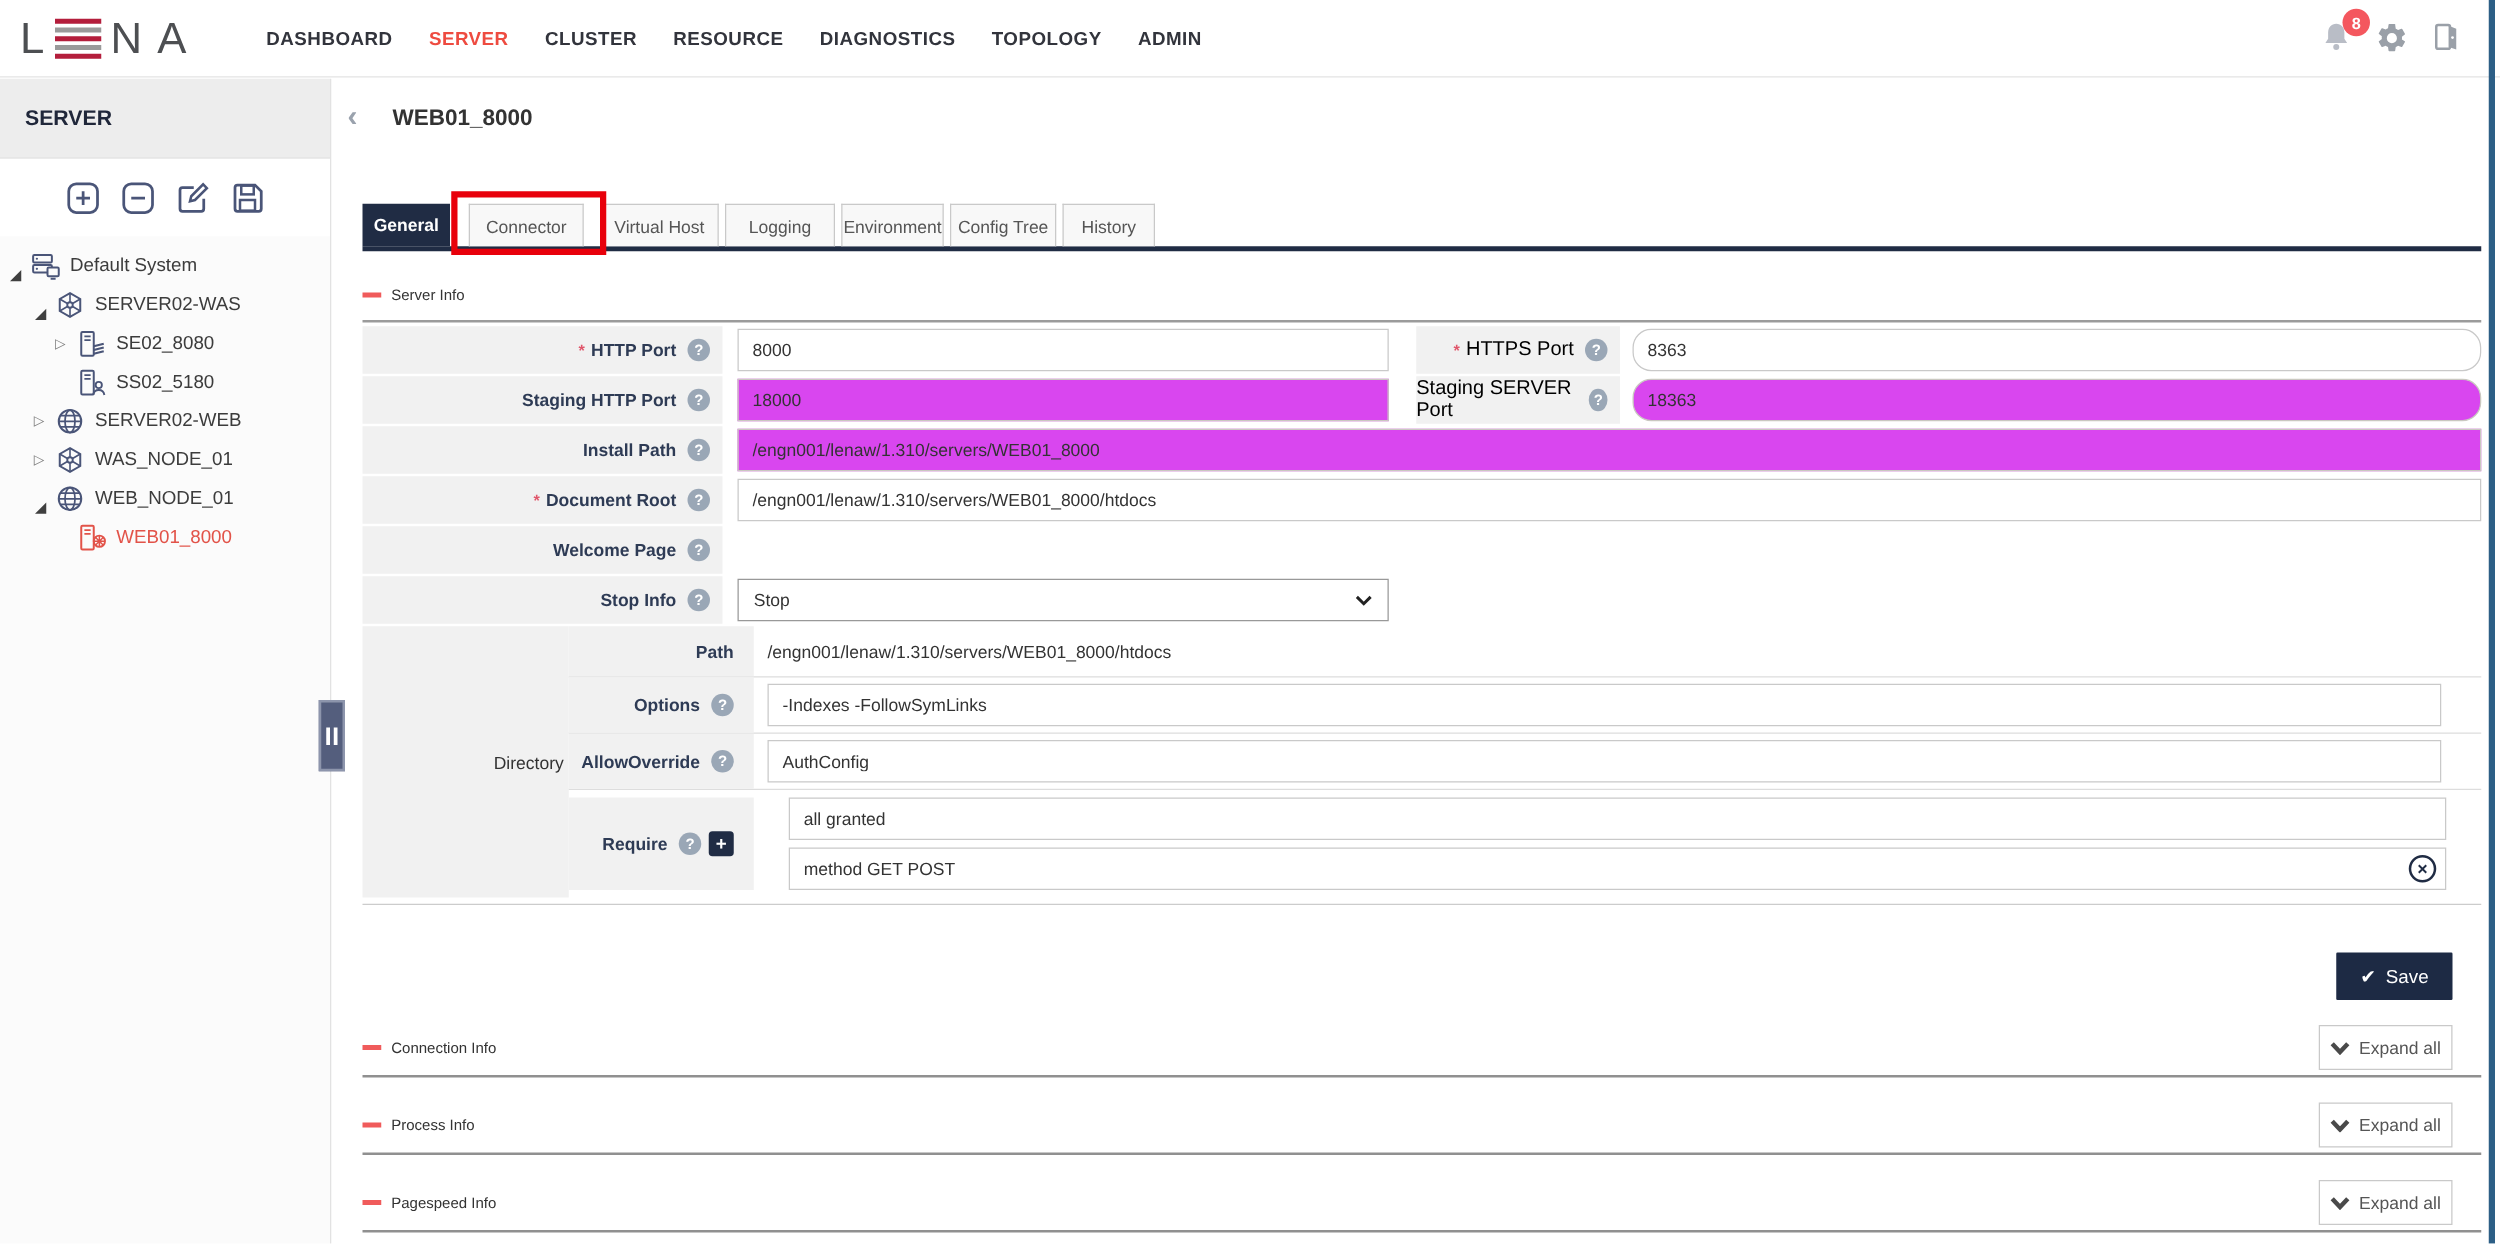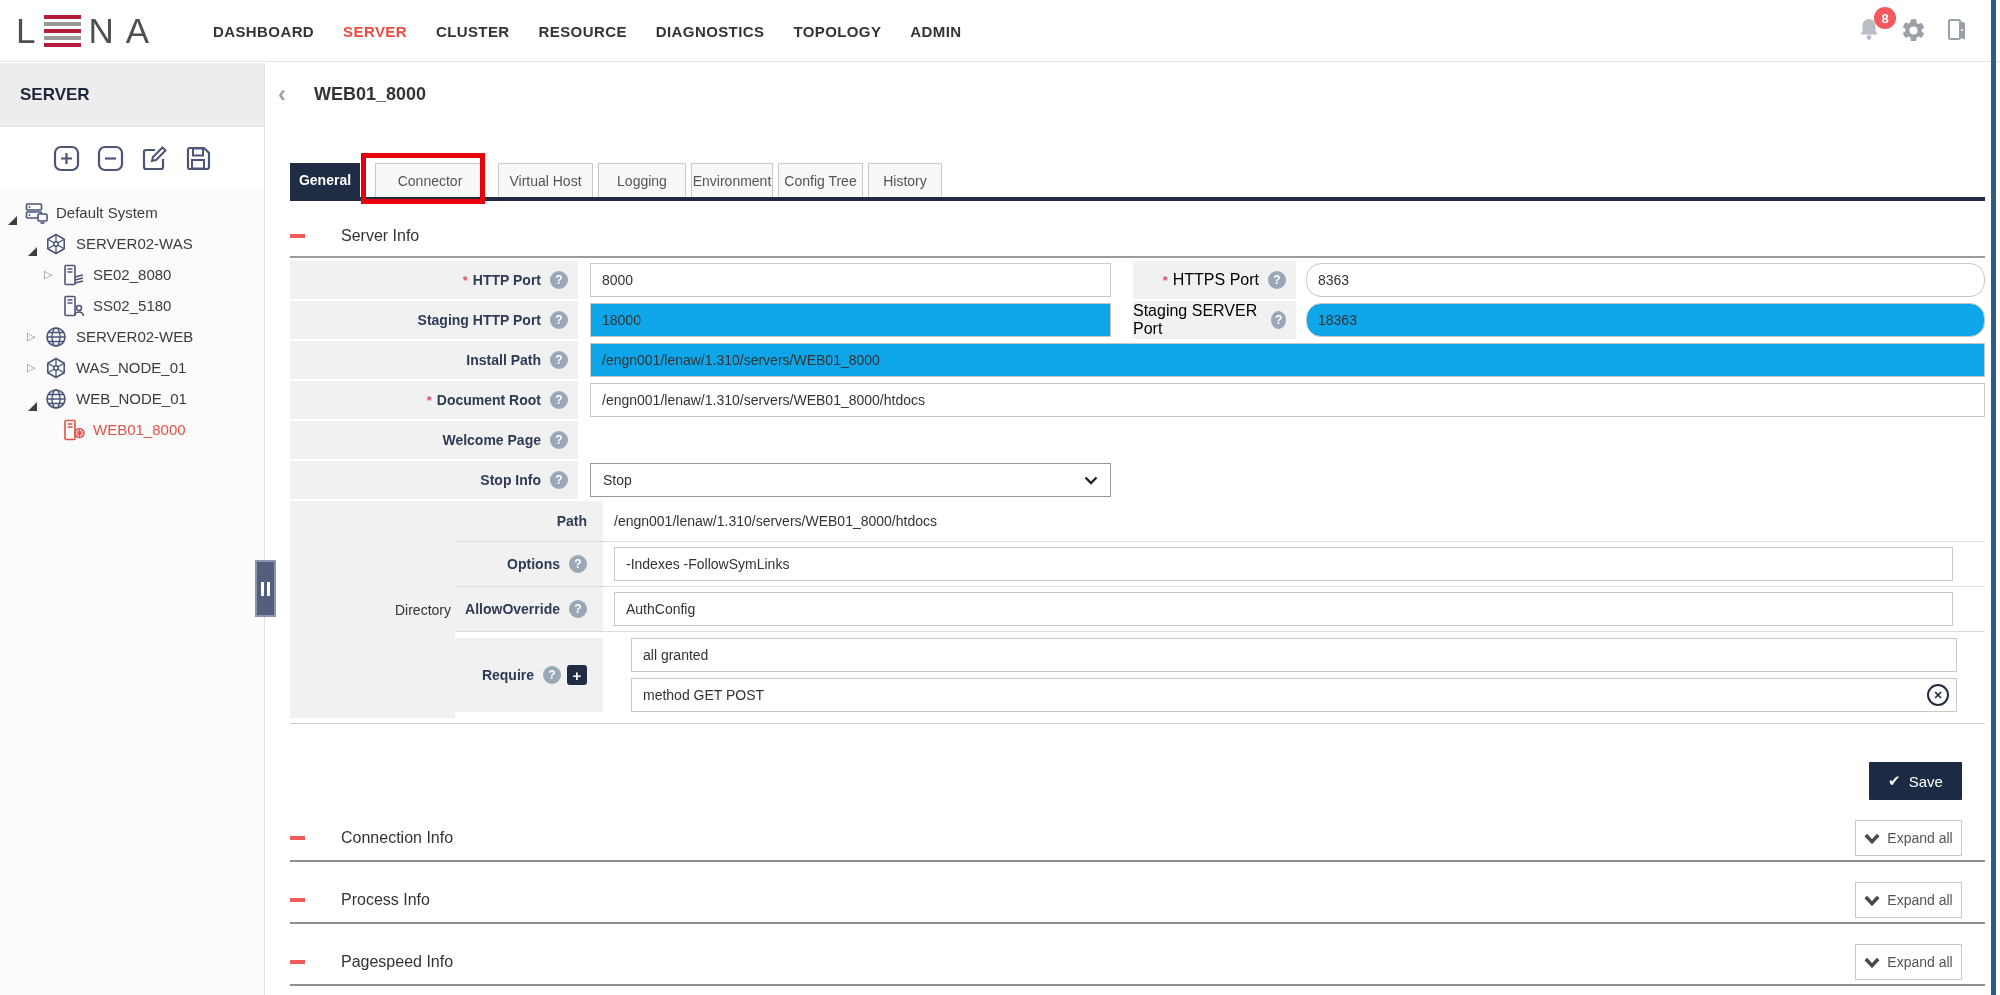--- a/index.html
+++ b/index.html
@@ -49,41 +49,41 @@
   .back { font-size:24px; color:#9aa2ad; font-weight:bold; width:30px; cursor:pointer; line-height:20px; }
   .ptitle { font-size:18px; font-weight:bold; color:#333; margin-left:6px; }
   .content { margin-left:24px; margin-right:15px; }
 
   
   .tabs-wrap { position:relative; margin-top:38px; }
   .tabs { display:flex; align-items:flex-end; }
   .tab { height:34px; display:flex; align-items:center; justify-content:center; font-size:14px; color:#555;
          background:#f8f8f8; border:1px solid #c9c9c9; border-bottom:none; margin-right:5px; cursor:pointer; }
   .tab.act { background:#202c44; color:#fff; font-weight:bold; border:none; }
-  .t0{width:70px}.t1{width:110px;margin-left:10px}.t2{width:95px;margin-left:8px}.t3{width:88px}.t4{width:82px}.t5{width:85px}.t6{width:74px}
+  .t0{width:70px}.t1{width:92px;margin-left:10px}.t2{width:95px;margin-left:8px}.t3{width:88px}.t4{width:82px}.t5{width:85px}.t6{width:74px}
   .tab-underline { height:4px; background:#202c44; width:100%; }
   .anno { position:absolute; left:71px; top:-10px; width:124px; height:51px; border:5px solid #e8000b; pointer-events:none; z-index:4; }
 
   
   .sec-head { display:flex; align-items:center; height:22px; margin-top:24px; }
   .dash { width:15px; height:4px; background:#f05b5b; margin-right:8px; }
-  .sec-title { font-size:16px; color:#333;margin-left:28px; }
+  .sec-title { font-size:12px; color:#333; }
 
   
   .ftable { margin-top:9px; border-top:2px solid #9b9b9b; border-bottom:1px solid #ccc; padding-top:3px; padding-bottom:3px; }
   .frow { display:flex; margin-bottom:2px; height:38px; }
   .lbl { width:288px; background:#f1f1f1; display:flex; align-items:center; justify-content:flex-end; padding-right:10px; }
   .lbl .txt { font-size:14px; font-weight:bold; color:#2e3b55; }
   .req { color:#e0556a; font-size:13px; font-weight:bold; margin-right:5px; }
   .help { width:18px; height:18px; border-radius:50%; background:#9aa7b6; color:#fff; font-size:12px; font-weight:bold;
           display:flex; align-items:center; justify-content:center; margin-left:9px; cursor:pointer; }
   .iarea { flex:1; display:flex; align-items:center; margin-left:12px; }
   .fld { height:34px; border:1px solid #c9c9c9; padding:0 11px; font-size:14px; color:#333; background:#fff; outline:none;
          font-family:"Liberation Sans", sans-serif; }
-  .fld.dis { background:#0ea5e9; border-color:#c9c8c0; }
+  .fld.dis { background:#d946ef; border-color:#c9c8c0; }
   .w-half { width:521px; }
   .w-full { flex:1; }
   .rlbl { width:163px; margin-left:22px; background:#f1f1f1; align-self:stretch; display:flex; align-items:center;
           justify-content:flex-end; padding-right:10px; }
   .rinp { flex:1; margin-left:10px;border-radius:15px; }
   .selbox { width:521px; height:34px; border:1px solid #999; background:#fff; display:flex; align-items:center;
             justify-content:space-between; padding:0 12px; font-size:14px; color:#333; cursor:pointer; }
 
   
   .dir-row { display:flex; margin-bottom:2px; }

